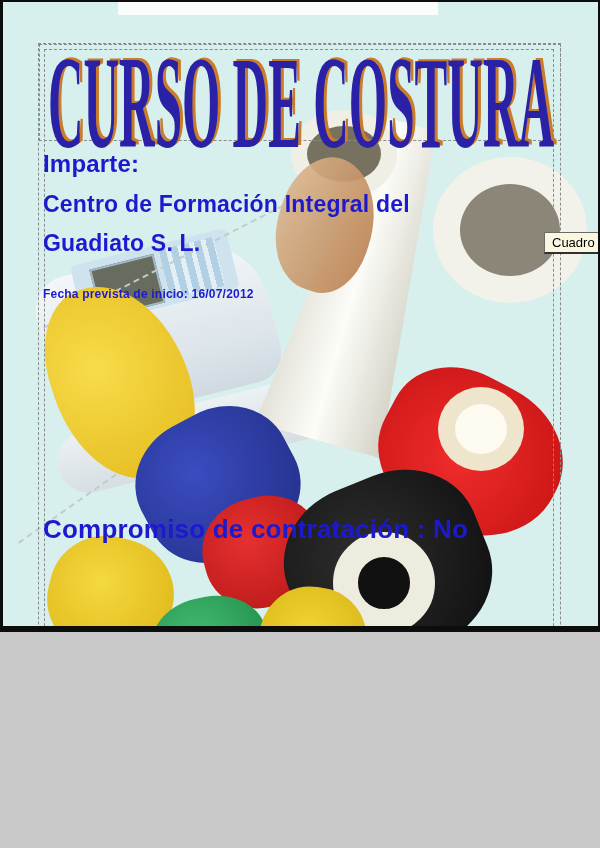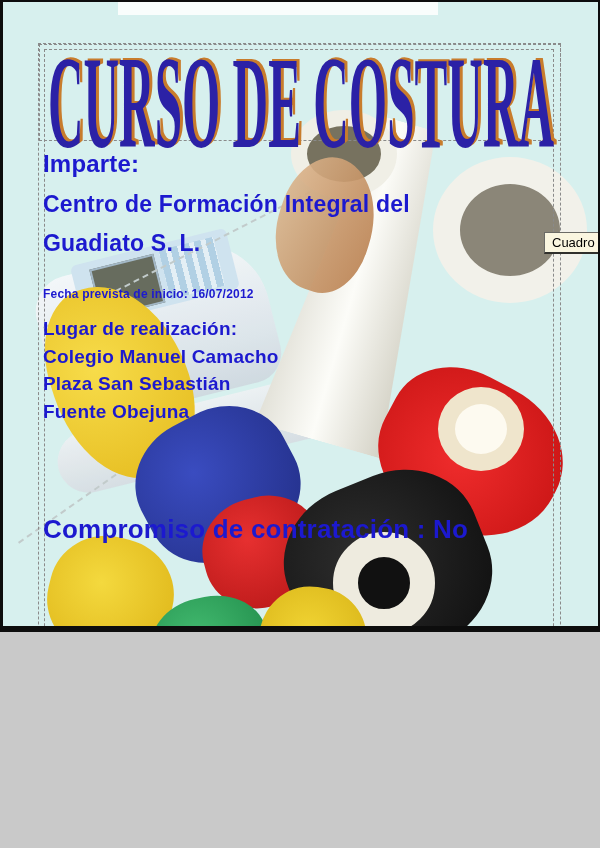--- a/index.html
+++ b/index.html
@@ -109,24 +109,20 @@
 
   <svg class="abs" style="left:40px;top:47px;z-index:6;overflow:visible;" width="516" height="100" viewBox="0 0 516 50" preserveAspectRatio="none">
     <text x="261" y="48" text-anchor="middle" textLength="506" lengthAdjust="spacingAndGlyphs" font-family="Liberation Serif, DejaVu Serif, serif" font-weight="bold" font-size="66" fill="#c87c2c">CURSO DE COSTURA</text>
     <text x="258" y="49" text-anchor="middle" textLength="506" lengthAdjust="spacingAndGlyphs" font-family="Liberation Serif, DejaVu Serif, serif" font-weight="bold" font-size="66" fill="#2b21a6">CURSO DE COSTURA</text>
   </svg>
 
   <div class="txt" style="top:148px;font-size:24px;">Imparte:</div>
   <div class="txt" style="top:183px;font-size:23px;line-height:39px;">Centro de Formación Integral del
 Guadiato S. L.</div>
   <div class="txt" style="top:285px;font-size:12px;">Fecha prevista de inicio: 16/07/2012</div>
-  <div class="txt" style="top:313px;font-size:19px;line-height:27.5px;">Lugar de realización:
-Colegio Manuel Camacho
-Plaza San Sebastián
-Fuente Obejuna</div>
   <div class="txt" style="top:512px;font-size:26px;">Compromiso de contratación : No</div>
 
   <div class="tooltip">Cuadro</div>
 
   <div class="dashbox" style="left:378px;top:791px;width:40px;height:42px;"></div>
   <div class="abs" style="left:384px;top:796px;width:28px;height:29px;border-radius:50%;background:radial-gradient(circle at 40% 35%,#d8b54e,#9c7524 60%,#6b4d12);z-index:5;"></div>
   <div class="abs" style="left:388px;top:824px;width:20px;height:6px;background:#e6e2d6;border-radius:2px;z-index:5;"></div>
 
   <div class="dashbox" style="left:420px;top:794px;width:73px;height:39px;"></div>
   <svg class="abs" style="left:427px;top:799px;z-index:5;" width="25" height="25">

